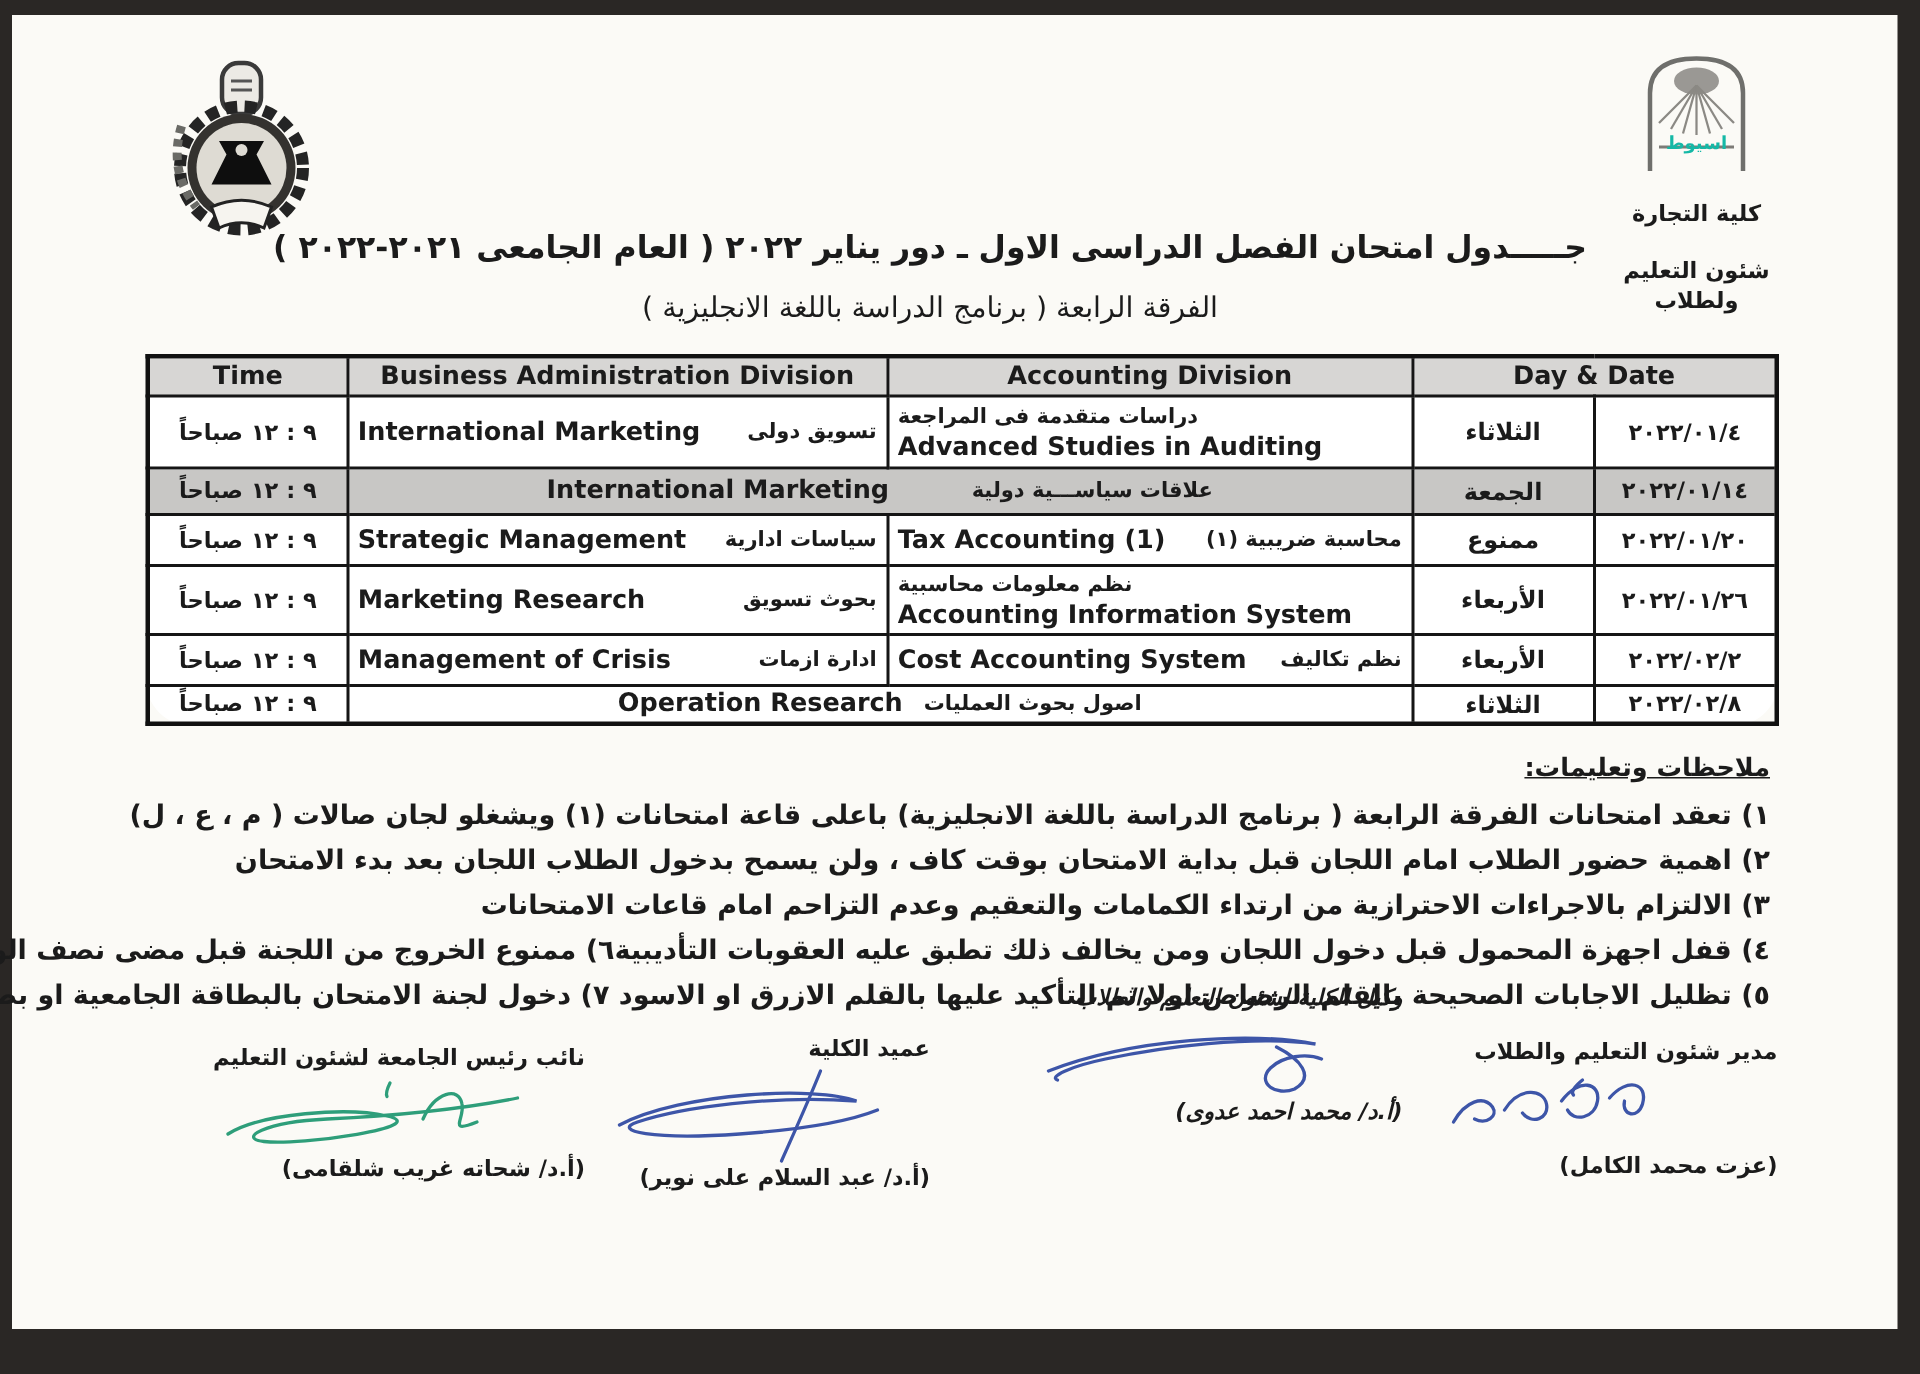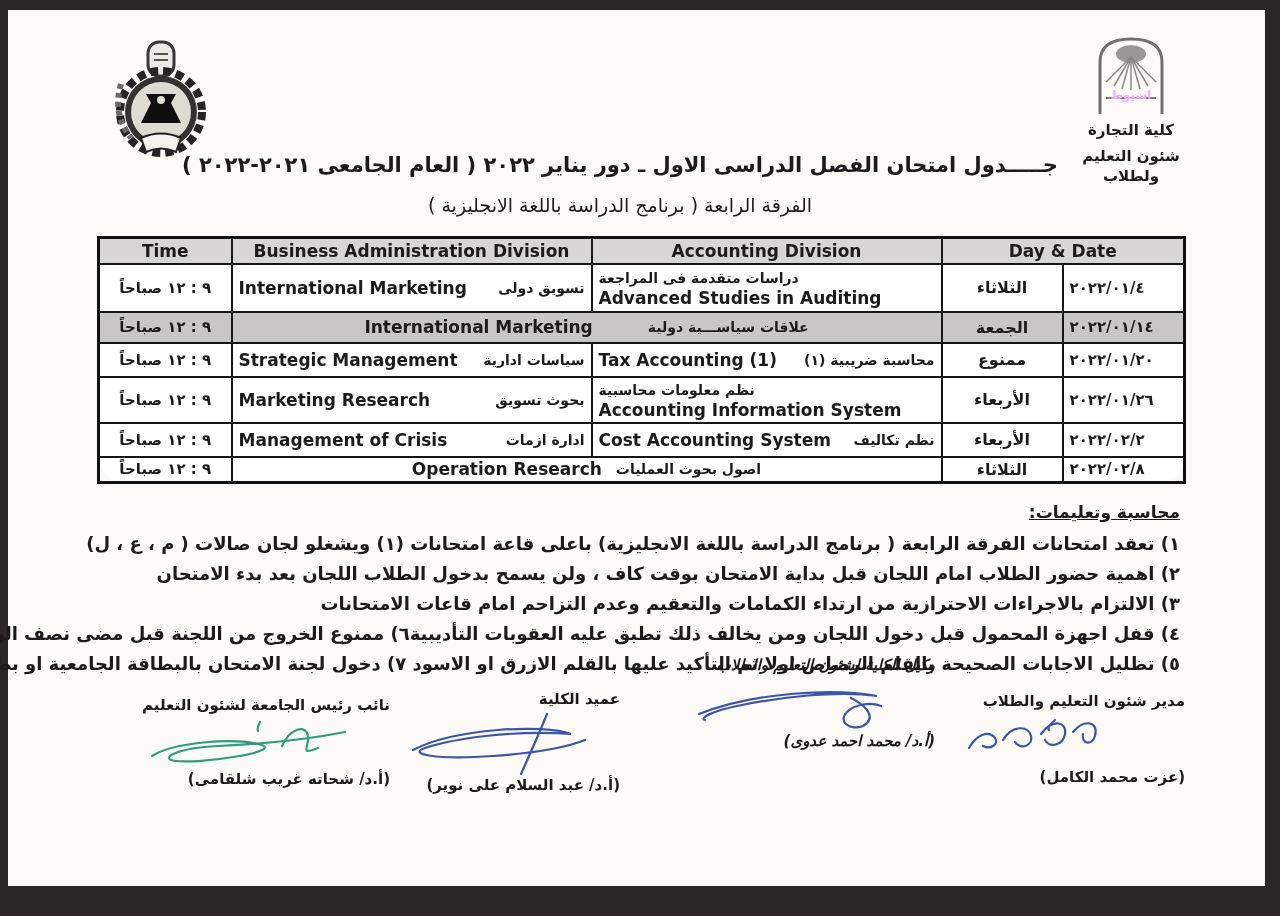--- a/index.html
+++ b/index.html
@@ -3,40 +3,40 @@
 <meta charset="utf-8">
 <style>
   html,body{margin:0;padding:0;}
   .page{position:relative;width:1280px;height:916px;background:#2a2725;font-family:"DejaVu Sans",sans-serif;overflow:hidden;color:#1b1b1b;}
   .paper{position:absolute;left:8px;top:10px;right:15px;bottom:30px;background:#fbfaf6;}
   .abs{position:absolute;}
 
   
   .emblem{left:112px;top:40px;}
   .assiut{left:1066px;top:34px;width:130px;text-align:center;}
-  .assiut .logo-word{position:absolute;left:0;top:54px;width:130px;font-size:12px;color:#f0abfc;font-weight:bold;direction:rtl;}
-  .assiut-caption{font-weight:bold;font-size:15px;direction:rtl;line-height:20px;margin-top:6px;}
+  .assiut .logo-word{position:absolute;left:0;top:54px;width:130px;font-size:12px;color:#14b8a6;font-weight:bold;direction:rtl;}
+  .assiut-caption{font-weight:bold;font-size:15px;direction:rtl;line-height:20px;margin-top:18px;}
 
   .title1{left:30px;top:153px;width:1180px;text-align:center;direction:rtl;font-weight:bold;font-size:21px;letter-spacing:.2px;}
   .title2{left:30px;top:194px;width:1180px;text-align:center;direction:rtl;font-weight:normal;font-size:19px;}
 
   
   table.sched{position:absolute;left:97px;top:236px;border-collapse:collapse;table-layout:fixed;width:1086px;background:#fff;border-radius:31px;}
   table.sched th,table.sched td{border:2px solid #151515;padding:0 6px;overflow:hidden;}
   table.sched{border:3px solid #111;}
   th.hdr{background:#d7d6d4;font-size:17px;font-weight:bold;text-align:center;}
   .row-shade td{background:#c8c7c5;}
   .t-time{direction:rtl;text-align:center;font-weight:bold;font-size:15px;white-space:nowrap;}
   .cell-split{display:flex;justify-content:space-between;align-items:center;gap:6px;}
   .en{font-weight:bold;font-size:17px;white-space:nowrap;}
   .ar{direction:rtl;font-weight:bold;font-size:14px;white-space:nowrap;}
   .cell-stack{display:flex;flex-direction:column;justify-content:center;align-items:flex-start;line-height:20px;}
   .cell-merged{display:flex;justify-content:center;align-items:center;gap:55px;}
   .t-day{direction:rtl;text-align:center;font-weight:bold;font-size:16px;}
-  .t-date{text-align:left;font-weight:bold;font-size:15px;letter-spacing:1px;white-space:nowrap;}
+  .t-date{text-align:center;font-weight:bold;font-size:15px;letter-spacing:1px;white-space:nowrap;}
 
   
   .notes-head{right:100px;top:502px;direction:rtl;font-weight:bold;font-size:17px;text-decoration:underline;}
   .notes{right:100px;top:533px;width:1052px;direction:rtl;font-weight:bold;font-size:18px;}
   .notes .line{margin-bottom:9px;white-space:nowrap;}
   .notes .line-split{display:flex;justify-content:space-between;}
 
   
   .sig-group{position:absolute;}
   .sig-title{direction:rtl;font-weight:bold;font-size:15px;white-space:nowrap;}
@@ -194,21 +194,21 @@
           <span class="en">Operation Research</span>
           <span class="ar">اصول بحوث العمليات</span>
         </div>
       </td>
       <td class="t-day">الثلاثاء</td>
       <td class="t-date"><span dir="ltr">٢٠٢٢/٠٢/٨</span></td>
     </tr>
   </tbody>
     </table>
 
-  <div class="abs notes-head">محاسبة وتعليمات:</div>
+  <div class="abs notes-head">ملاحظات وتعليمات:</div>
   <div class="abs notes">
     <div class="line">١) تعقد امتحانات الفرقة الرابعة ( برنامج الدراسة باللغة الانجليزية) باعلى قاعة امتحانات (١) ويشغلو لجان صالات ( م ، ع ، ل)</div>
     <div class="line">٢) اهمية حضور الطلاب امام اللجان قبل بداية الامتحان بوقت كاف ، ولن يسمح بدخول الطلاب اللجان بعد بدء الامتحان</div>
     <div class="line">٣) الالتزام بالاجراءات الاحترازية من ارتداء الكمامات والتعقيم وعدم التزاحم امام قاعات الامتحانات</div>
     <div class="line line-split">
       <span>٤) قفل اجهزة المحمول قبل دخول اللجان ومن يخالف ذلك تطبق عليه العقوبات التأديبية</span>
       <span>٦) ممنوع الخروج من اللجنة قبل مضى نصف الوقت</span>
     </div>
     <div class="line">٥) تظليل الاجابات الصحيحة بالقلم الرصاص اولا ثم التأكيد عليها بالقلم الازرق او الاسود ٧) دخول لجنة الامتحان بالبطاقة الجامعية او بطاقة الرقم القومى</div>
   </div>

